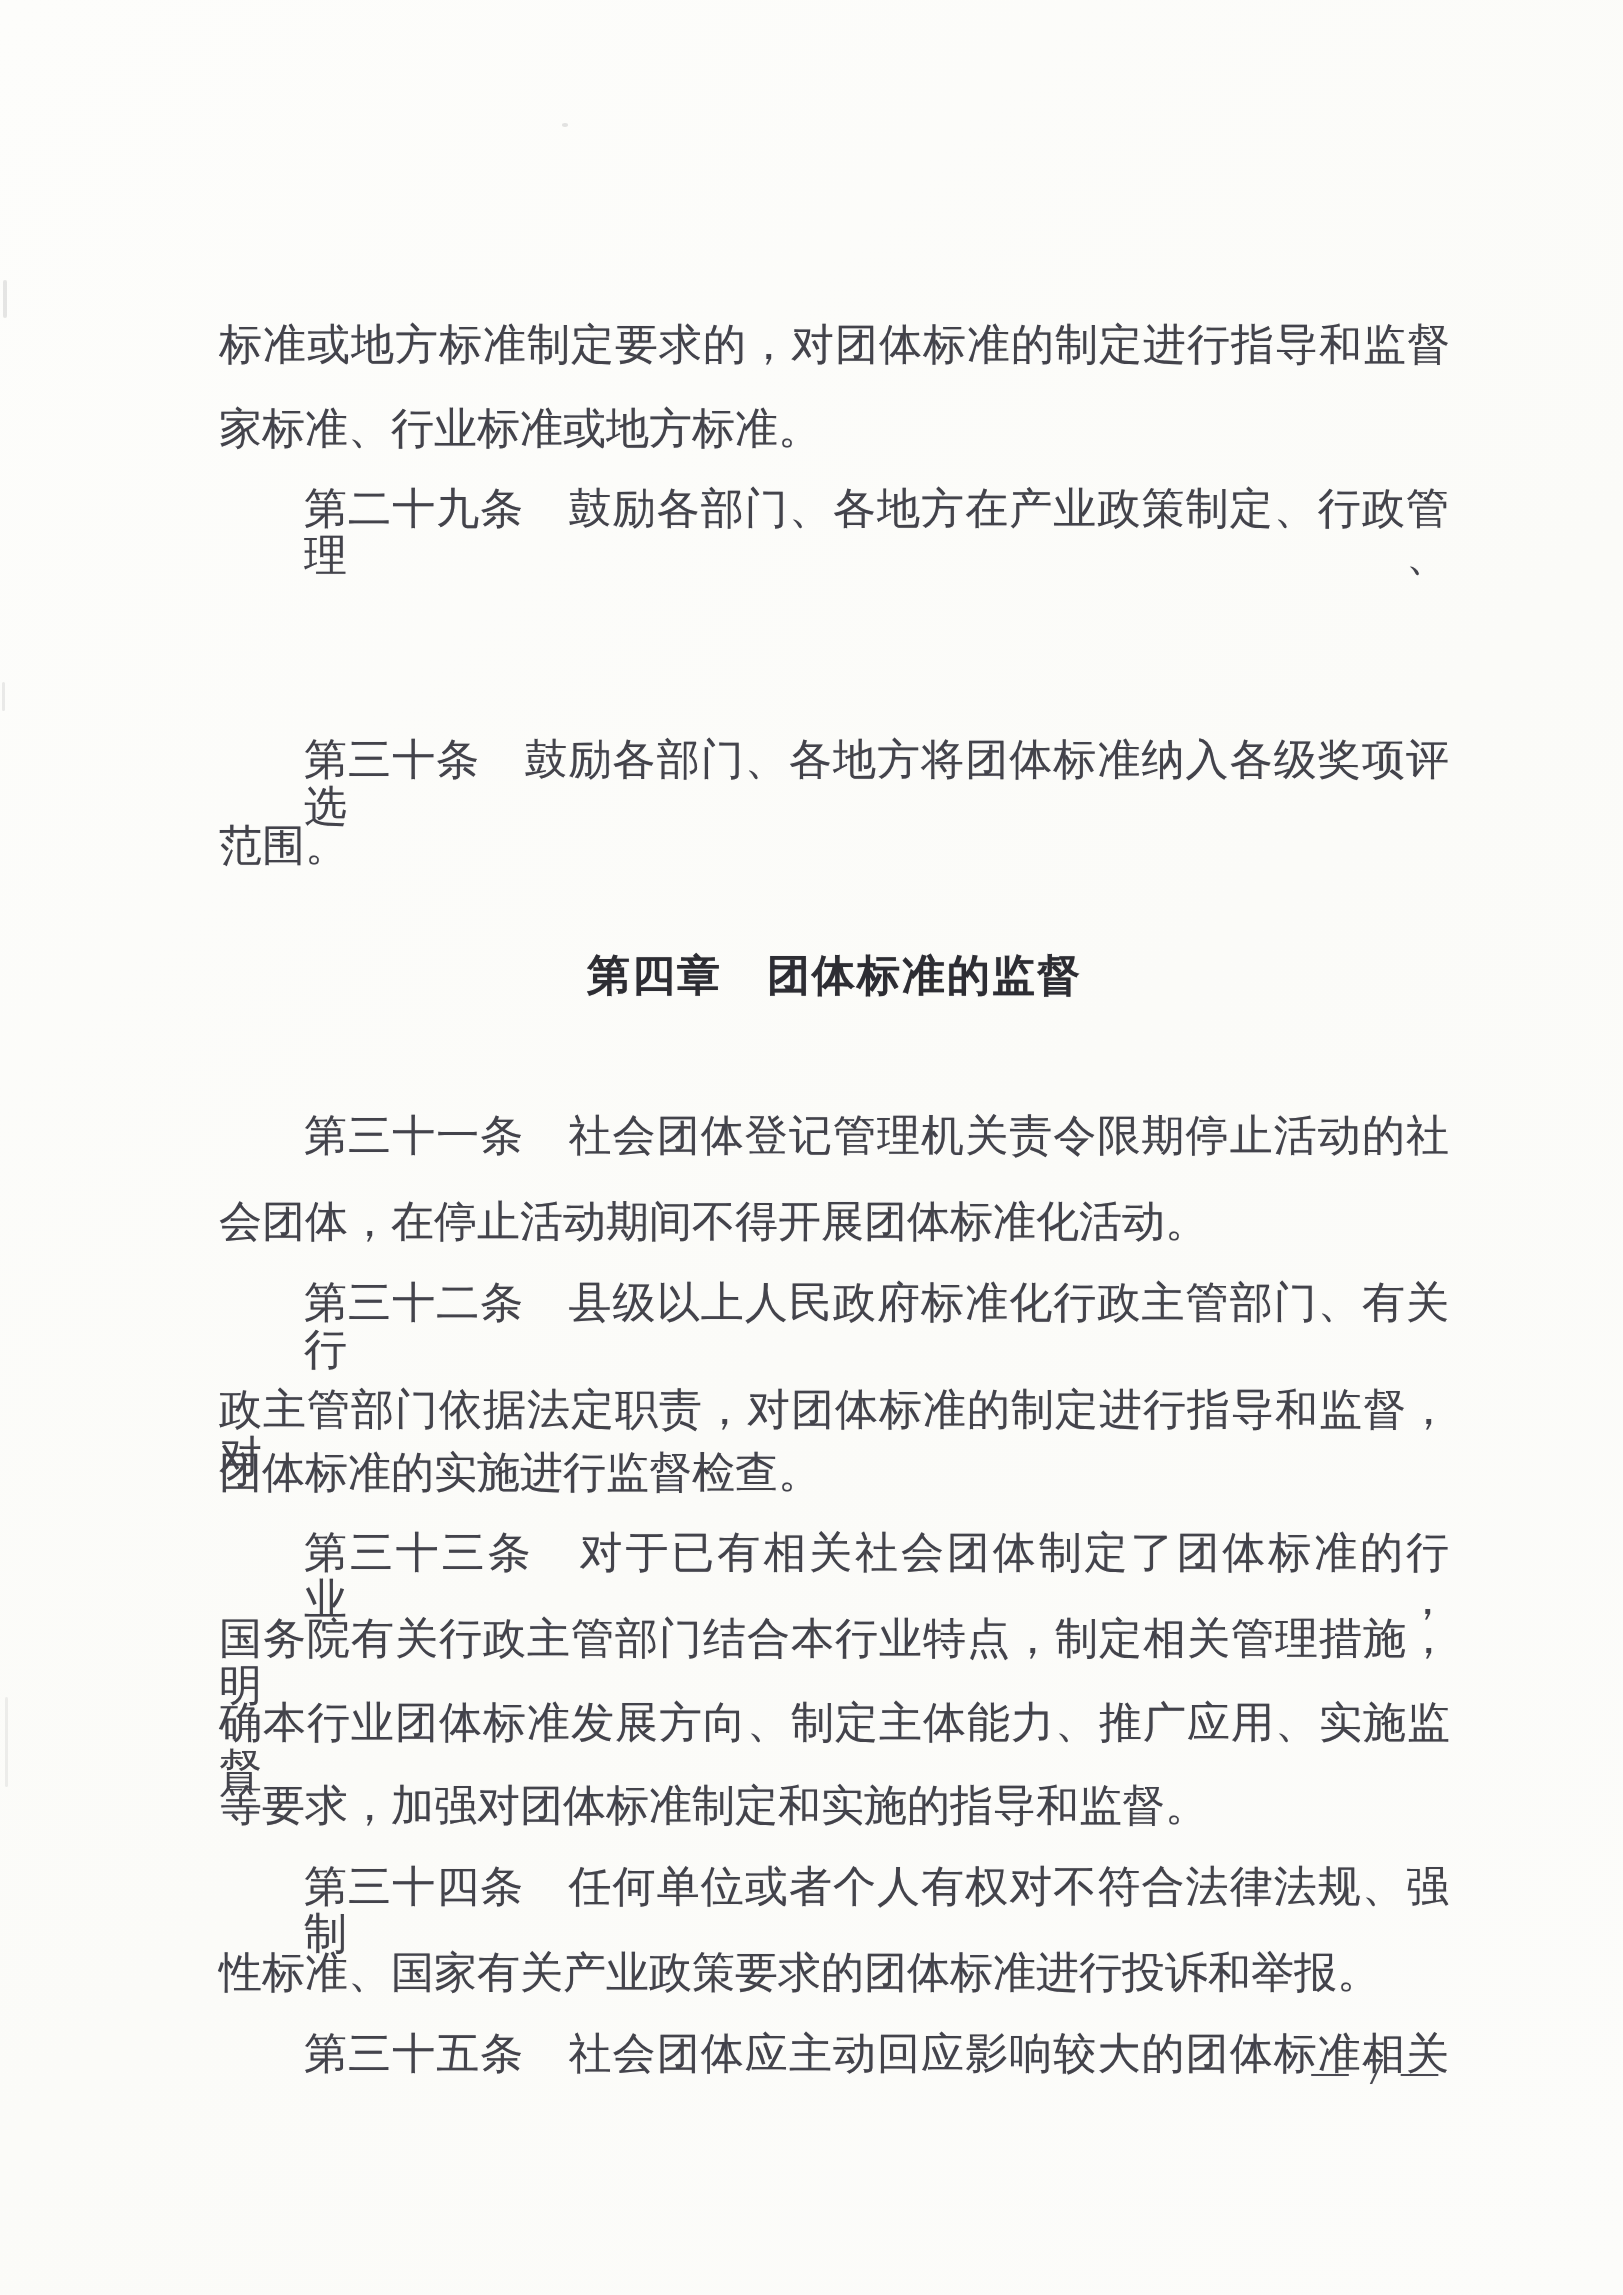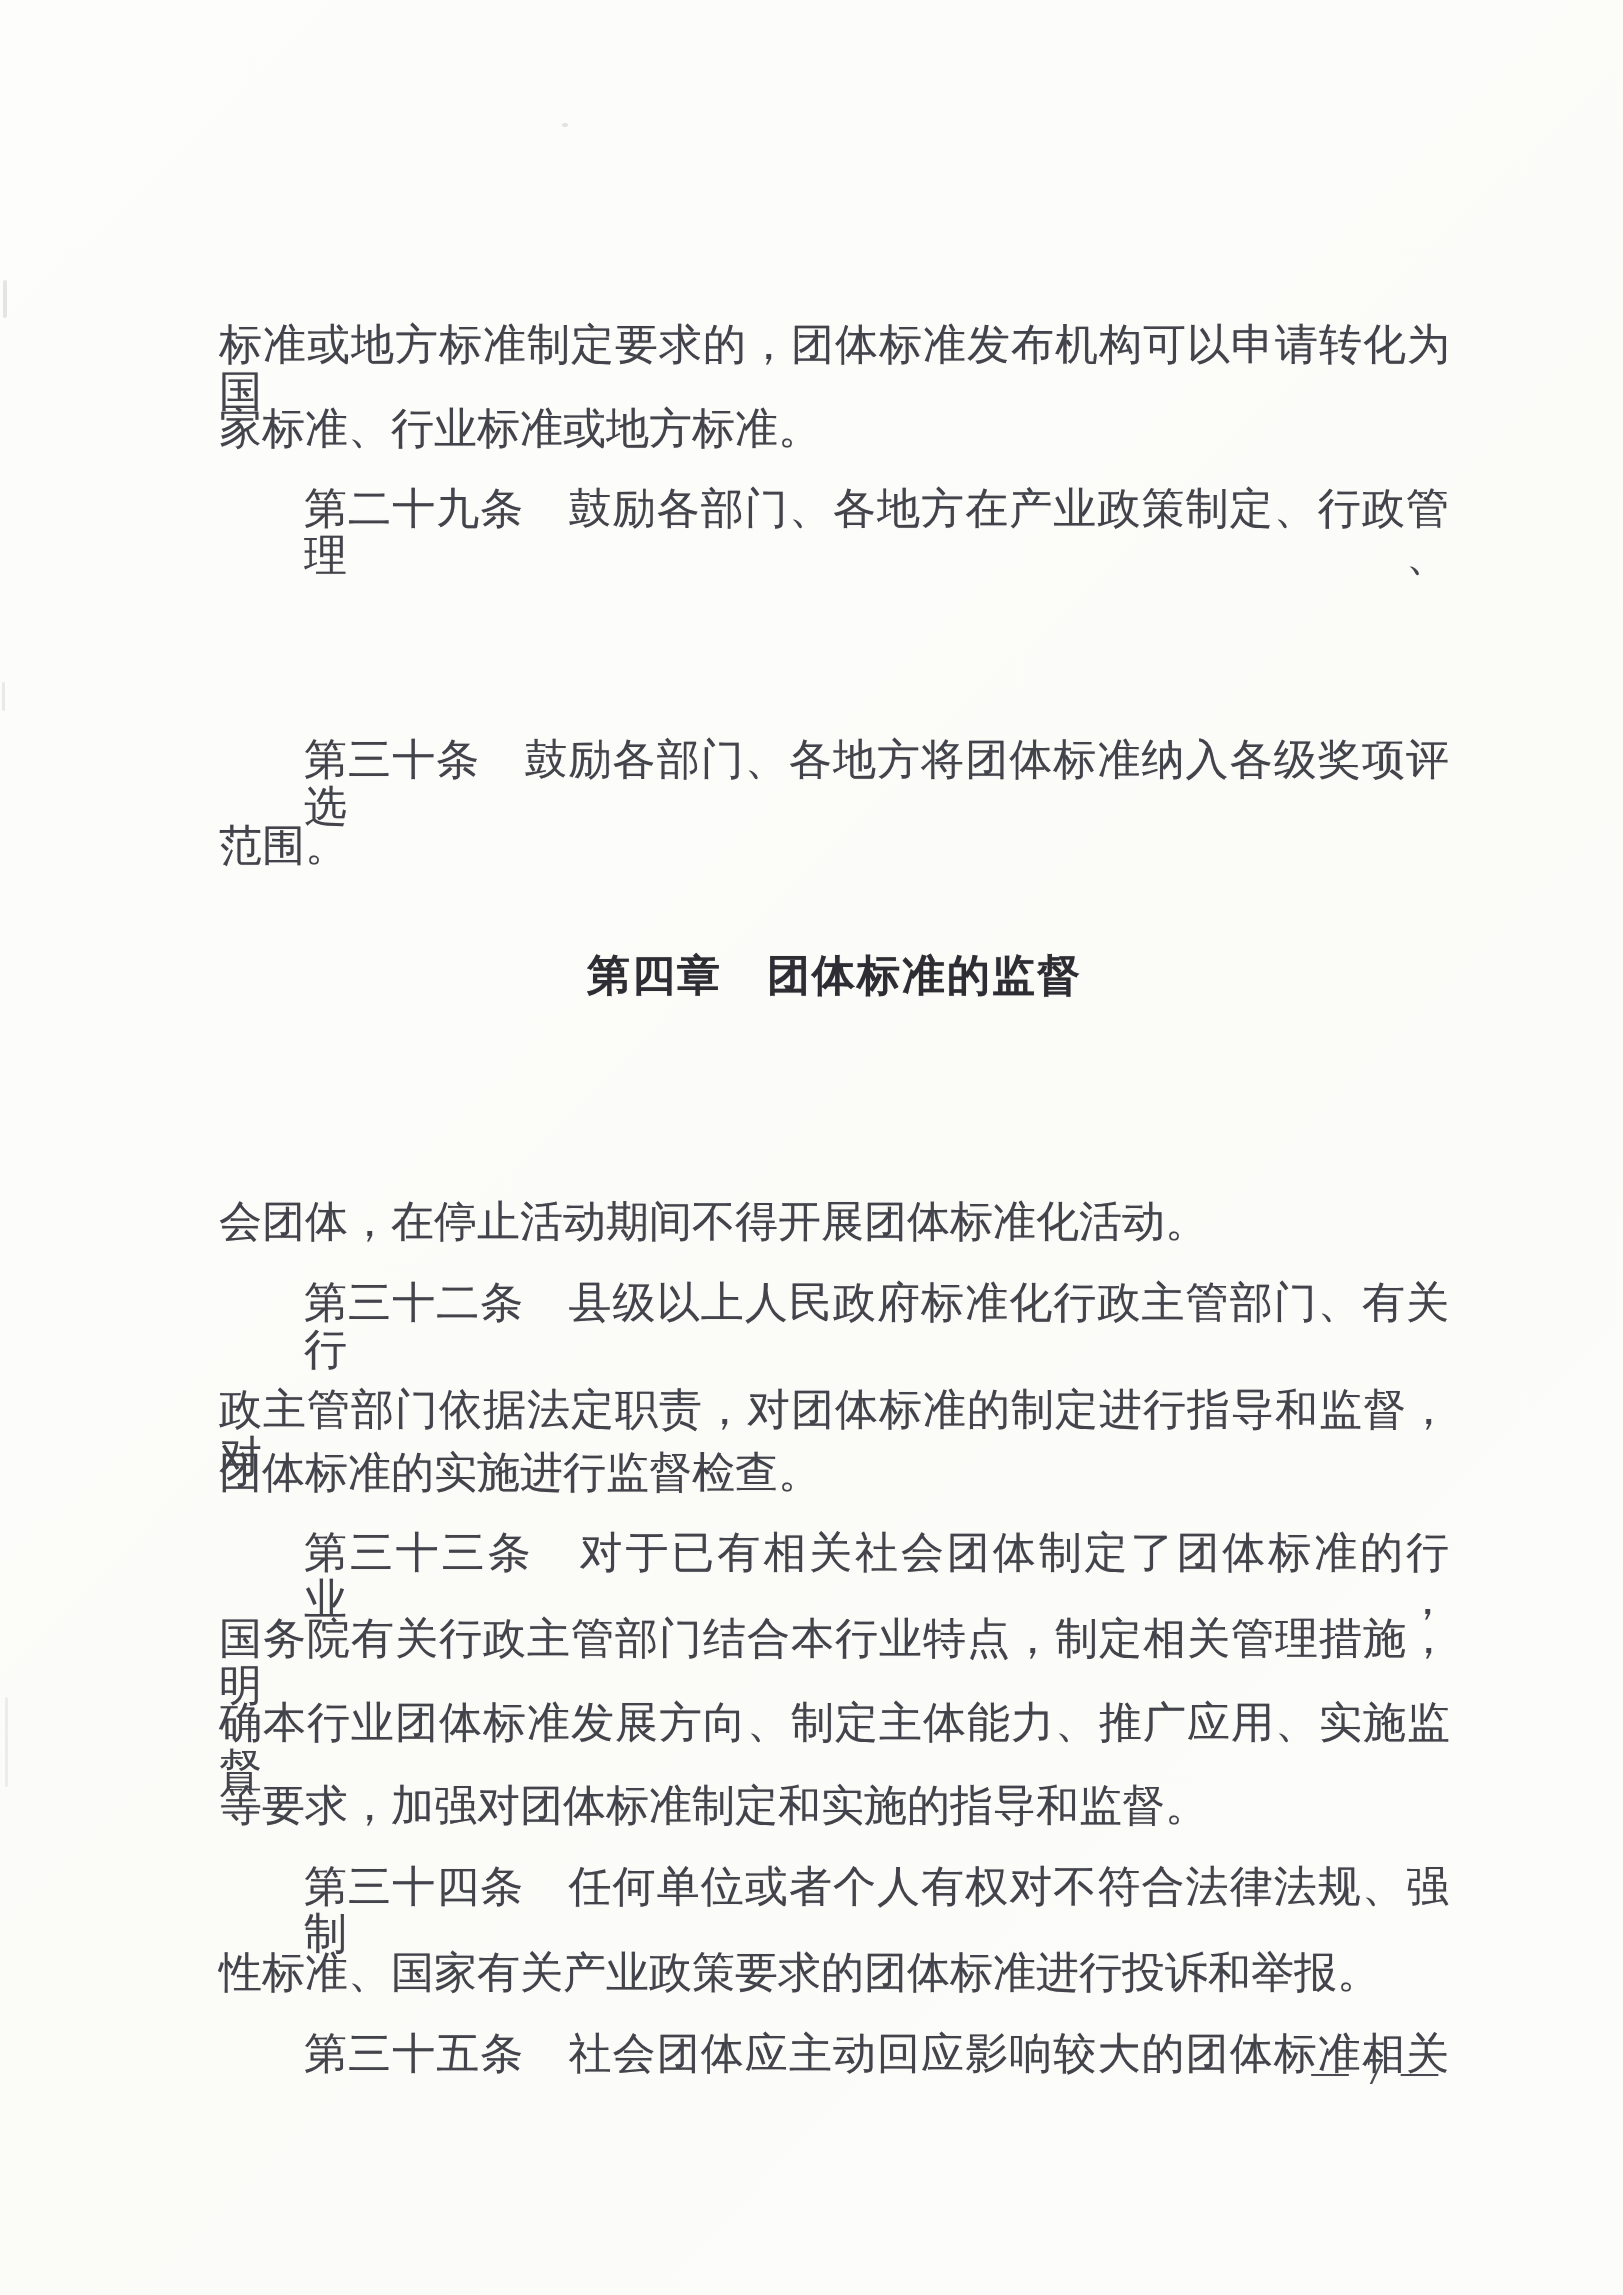--- a/index.html
+++ b/index.html
@@ -74,28 +74,29 @@
 </head>
 <body>
 
 <div class="page">
 
   <span class="artifact a1"></span>
   <span class="artifact a2"></span>
   <span class="artifact a3"></span>
   <span class="artifact a4"></span>
 
-  <div class="line full" style="top:321px">标准或地方标准制定要求的，团体标准发布机构可以申请转化为国</div>
+  <div class="line full" style="top:321px">标准或地方标准制定要求的，对团体标准的制定进行指导和监督</div>
   <div class="line" style="top:405px">家标准、行业标准或地方标准。</div>
   <div class="line full indent" style="top:488px">第二十九条　鼓励各部门、各地方在产业政策制定、行政管理、</div>
   <div class="line full indent" style="top:739px">第三十条　鼓励各部门、各地方将团体标准纳入各级奖项评选</div>
   <div class="line" style="top:822px">范围。</div>
 
   <div class="chapter-heading">第四章　团体标准的监督</div>
 
+  <div class="line full indent" style="top:1115px">第三十一条　社会团体登记管理机关责令限期停止活动的社</div>
   <div class="line" style="top:1198px">会团体，在停止活动期间不得开展团体标准化活动。</div>
   <div class="line full indent" style="top:1282px">第三十二条　县级以上人民政府标准化行政主管部门、有关行</div>
   <div class="line full" style="top:1386px">政主管部门依据法定职责，对团体标准的制定进行指导和监督，对</div>
   <div class="line" style="top:1449px">团体标准的实施进行监督检查。</div>
   <div class="line full" style="top:1615px">国务院有关行政主管部门结合本行业特点，制定相关管理措施，明</div>
   <div class="line full indent" style="top:1532px">第三十三条　对于已有相关社会团体制定了团体标准的行业，</div>
   <div class="line full" style="top:1699px">确本行业团体标准发展方向、制定主体能力、推广应用、实施监督</div>
   <div class="line" style="top:1782px">等要求，加强对团体标准制定和实施的指导和监督。</div>
   <div class="line full indent" style="top:1866px">第三十四条　任何单位或者个人有权对不符合法律法规、强制</div>
   <div class="line" style="top:1949px">性标准、国家有关产业政策要求的团体标准进行投诉和举报。</div>

